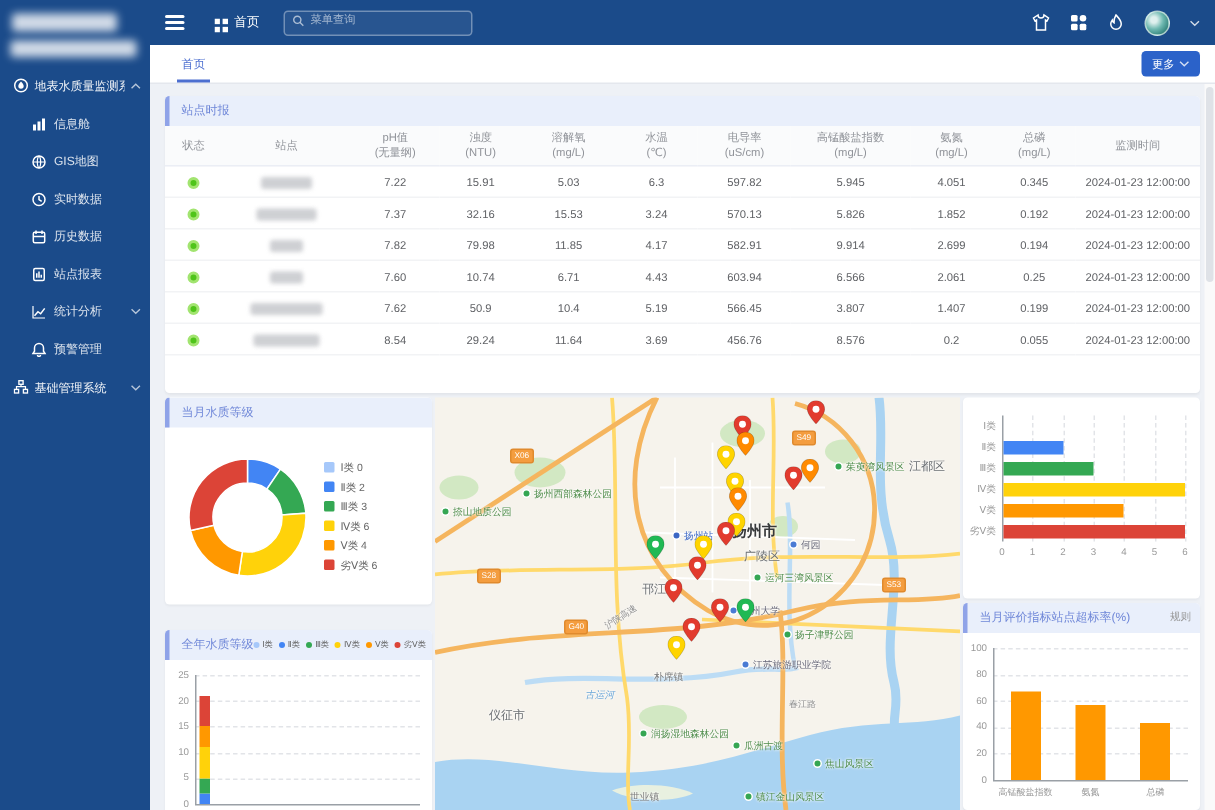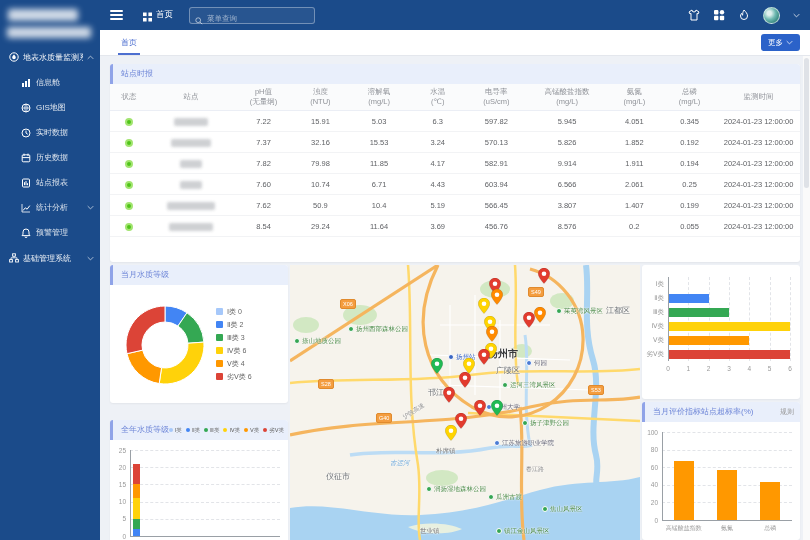--- a/index.html
+++ b/index.html
@@ -17,21 +17,21 @@
 .mi{width:10px;height:10px;display:inline-flex;color:#fff}
 .mi svg{width:10px;height:10px;stroke:#fff;fill:#fff}
 .chev{width:7px;height:7px;display:inline-flex;opacity:.8}
 .chev svg{width:7px;height:7px}
 .chev.up{transform:rotate(180deg)}
 
 .topbar{position:absolute;left:100px;top:0;right:0;height:30px;background:#1b4b8a;display:flex;align-items:center;padding:0 10px;z-index:4}
 .hamburger{width:13px;display:flex;flex-direction:column;gap:2.5px;cursor:pointer}
 .hamburger i{height:1.8px;background:#fff;border-radius:1px}
 .crumb{display:flex;align-items:center;gap:4px;margin-left:20px;color:#fff;font-size:8.5px;cursor:pointer}
-.search-box{margin-left:16px;width:126px;height:17px;border:1px solid rgba(255,255,255,.35);background:rgba(255,255,255,.06);border-radius:3px;display:flex;align-items:flex-end;padding:0 5px;gap:4px}
+.search-box{margin-left:16px;width:126px;height:17px;border:1px solid rgba(255,255,255,.35);background:rgba(255,255,255,.06);border-radius:3px;display:flex;align-items:flex-start;padding:0 5px;gap:4px}
 .search-box input{flex:1;background:transparent;border:0;outline:0;color:#fff;font-size:7.5px;font-family:inherit}
 .search-box input::placeholder{color:rgba(255,255,255,.55)}
 .top-right{margin-left:auto;display:flex;align-items:center;gap:13px}
 .tico{width:12px;height:12px;display:inline-flex;cursor:pointer}
 .tico svg{width:12px;height:12px}
 .avatar{width:17px;height:17px;border-radius:50%;cursor:pointer;background:radial-gradient(circle at 35% 35%,#dff0ee 15%,#6fb9b1 45%,#2e7f78 80%);border:1px solid rgba(255,255,255,.6)}
 
 .tabbar{position:absolute;left:100px;top:30px;right:0;height:26px;background:#fff;border-bottom:1px solid #e4e7ed;z-index:3}
 .tab{position:absolute;left:18px;top:0;height:25px;line-height:25px;font-size:8px;color:#4d6fd0;border-bottom:2px solid #4d6fd0;padding:0 3px;cursor:pointer}
 .more-btn{position:absolute;right:10px;top:4px;height:17px;background:#2b62c9;color:#fff;font-size:7.5px;border-radius:3px;padding:0 7px;display:flex;align-items:center;gap:3px;cursor:pointer}
@@ -356,21 +356,21 @@
             </tr>
             <tr>
               <td><span class="dot"></span></td>
               <td><span class="pill" style="width:22px"></span></td>
               <td>7.82</td>
               <td>79.98</td>
               <td>11.85</td>
               <td>4.17</td>
               <td>582.91</td>
               <td>9.914</td>
-              <td>1.911</td>
+              <td>2.699</td>
               <td>0.194</td>
               <td>2024-01-23 12:00:00</td>
             </tr>
             <tr>
               <td><span class="dot"></span></td>
               <td><span class="pill" style="width:22px"></span></td>
               <td>7.60</td>
               <td>10.74</td>
               <td>6.71</td>
               <td>4.43</td>

